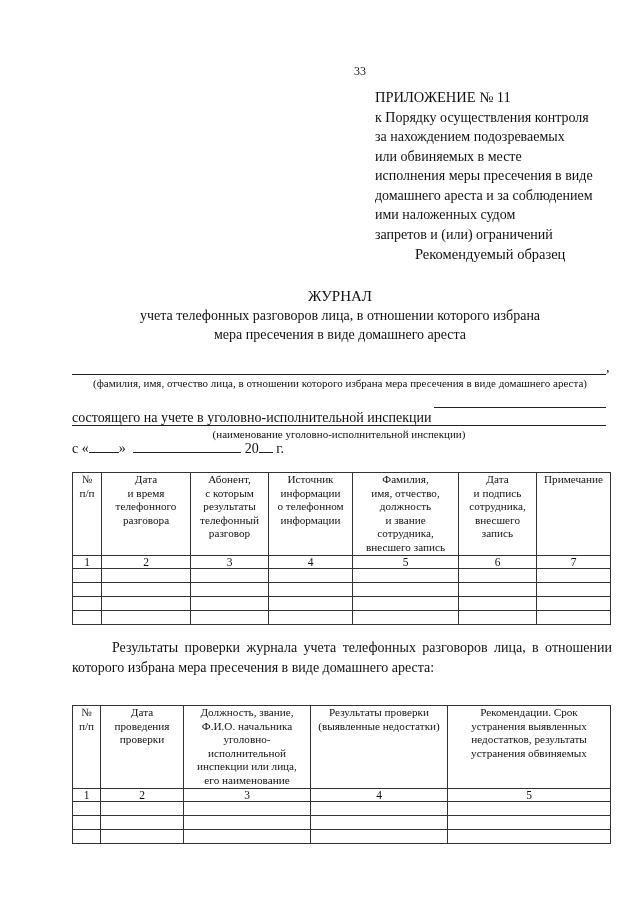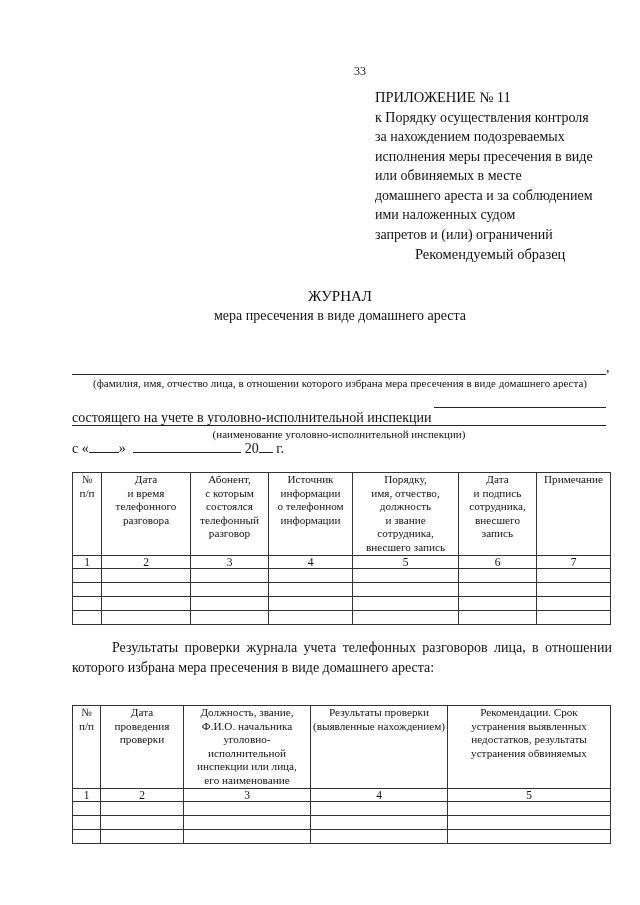--- a/index.html
+++ b/index.html
@@ -25,31 +25,32 @@
 </style>
 </head>
 <body>
 
 <div class="abs page-num">33</div>
 
 <div class="abs appendix">
   <div class="t">ПРИЛОЖЕНИЕ № 11</div>
   <div>к Порядку осуществления контроля</div>
   <div>за нахождением подозреваемых</div>
+  <div>или обвиняемых в месте</div>
   <div>исполнения меры пресечения в виде</div>
-  <div>или обвиняемых в месте</div>
   <div>домашнего ареста и за соблюдением</div>
   <div>ими наложенных судом</div>
   <div>запретов и (или) ограничений</div>
 </div>
 
 <div class="abs sample">Рекомендуемый образец</div>
 
 <div class="abs journal-title">ЖУРНАЛ</div>
 <div class="abs journal-sub">
+  <div>учета телефонных разговоров лица, в отношении которого избрана</div>
   <div>мера пресечения в виде домашнего ареста</div>
 </div>
 
 <div class="line" style="left:72px; top:374px; width:534px;"></div>
 <div class="abs body14" style="left:606px; top:360px;">,</div>
 <div class="abs small center" style="left:60px; width:560px; top:377px;">(фамилия, имя, отчество лица, в отношении которого избрана мера пресечения в виде домашнего ареста)</div>
 
 <div class="abs body14" style="left:72px; top:410px;">состоящего на учете в уголовно-исполнительной инспекции</div>
 <div class="line" style="left:434px; top:407px; width:172px;"></div>
 <div class="line" style="left:72px; top:425px; width:534px;"></div>
@@ -80,32 +81,32 @@
     </th>
     <th>
       <div>Дата</div>
       <div>и время</div>
       <div>телефонного</div>
       <div>разговора</div>
     </th>
     <th>
       <div>Абонент,</div>
       <div>с которым</div>
-      <div>состоялся</div>
+      <div>результаты</div>
       <div>телефонный</div>
       <div>разговор</div>
     </th>
     <th>
       <div>Источник</div>
       <div>информации</div>
       <div>о телефонном</div>
       <div>информации</div>
     </th>
     <th>
-      <div>Порядку,</div>
+      <div>Фамилия,</div>
       <div>имя, отчество,</div>
       <div>должность</div>
       <div>и звание</div>
       <div>сотрудника,</div>
       <div>внесшего запись</div>
     </th>
     <th>
       <div>Дата</div>
       <div>и подпись</div>
       <div>сотрудника,</div>
@@ -190,21 +191,21 @@
     <th>
       <div>Должность, звание,</div>
       <div>Ф.И.О. начальника</div>
       <div>уголовно-</div>
       <div>исполнительной</div>
       <div>инспекции или лица,</div>
       <div>его наименование</div>
     </th>
     <th>
       <div>Результаты проверки</div>
-      <div>(выявленные нахождением)</div>
+      <div>(выявленные недостатки)</div>
     </th>
     <th>
       <div>Рекомендации. Срок</div>
       <div>устранения выявленных</div>
       <div>недостатков, результаты</div>
       <div>устранения обвиняемых</div>
     </th>
   </tr>
   <tr style="height:13px;">
     <td class="num">1</td>

